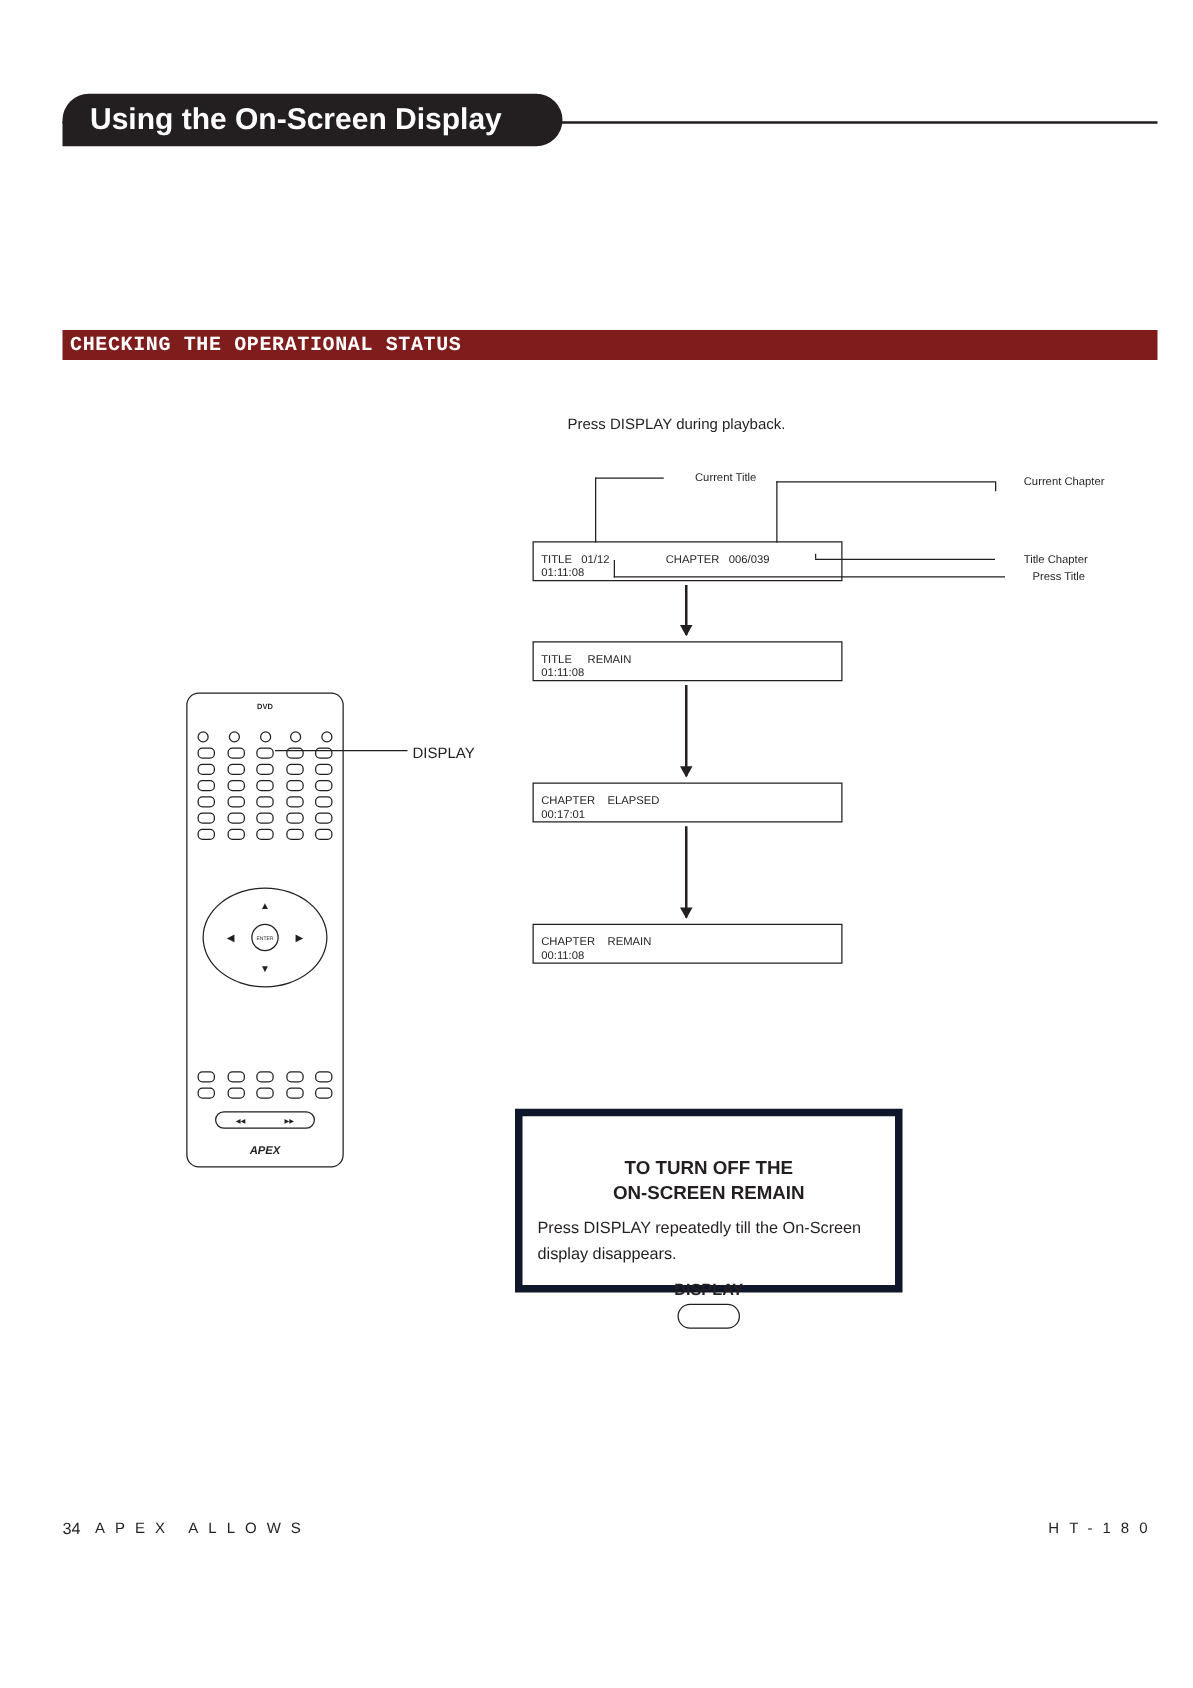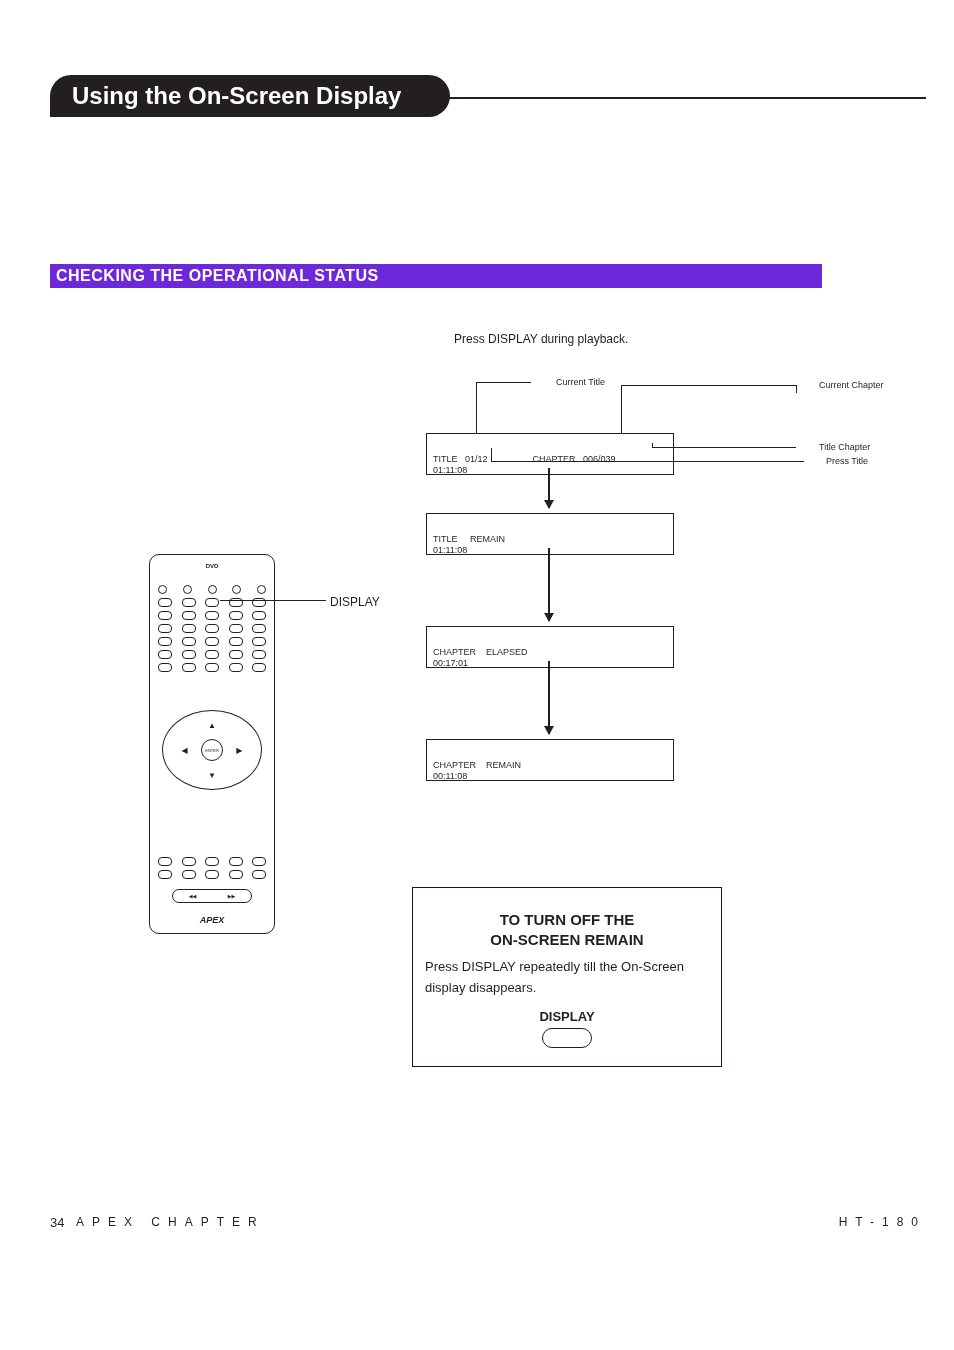--- a/index.html
+++ b/index.html
@@ -35,27 +35,28 @@
     left: 34px; top: 186px;
     width: 876px;
     font-size: 19px;
     letter-spacing: 0.5px;
     line-height: 1.4;
     text-align: justify;
   }
   .section-bar {
     position: absolute;
     left: 34px; top: 264px;
-    width: 772px;
-    background: #6d28d9;
+    width: 876px;
+    background: #7f1d1d;
     color: #fff;
     font-size: 16px;
     font-weight: bold;
     padding: 3px 6px;
     letter-spacing: 0.5px;
+    font-family: Liberation Mono, monospace;
   }
   .press-line {
     position: absolute;
     left: 438px; top: 332px;
     font-size: 12px;
   }
   .remote {
     position: absolute;
     left: 133px; top: 554px;
     width: 126px; height: 380px;
@@ -102,21 +103,21 @@
   .callout-label {
     position: absolute; left: 314px; top: 595px;
     font-size: 12px;
   }
   .osd-box {
     position: absolute;
     left: 410px;
     width: 248px; height: 32px;
     border: 1.5px solid #231f20;
     font-size: 9px;
-    padding: 20px 6px;
+    padding: 8px 6px;
     line-height: 1.2;
   }
   .osd1 { top: 433px; }
   .osd2 { top: 513px; }
   .osd3 { top: 626px; }
   .osd4 { top: 739px; }
   .arrow-down {
     position: absolute; left: 532px;
     width: 2px; background: #231f20;
   }
@@ -127,23 +128,23 @@
     border-left: 5px solid transparent;
     border-right: 5px solid transparent;
     border-top: 9px solid #231f20;
   }
   .label-small {
     position: absolute; font-size: 9px; margin-left: 20px;
   }
   .turnoff-box {
     position: absolute;
     left: 396px; top: 887px;
-    width: 310px; height: 180px;
-    border: 1px solid #0f172a;
-    padding: 22px 12px;
+    width: 310px; height: 147px;
+    border: 6px solid #0f172a;
+    padding: 32px 12px;
     font-size: 13px;
   }
   .turnoff-box .ttl {
     text-align: center; font-weight: bold; font-size: 15px; line-height: 1.3;
     margin-bottom: 8px;
   }
   .turnoff-box .body { line-height: 1.6; }
   .turnoff-box .disp-lbl {
     text-align: center; font-weight: bold; margin-top: 10px; font-size: 13px;
   }
@@ -307,16 +308,16 @@
     <div class="ttl">
       <div>TO TURN OFF THE</div>
       <div>ON-SCREEN REMAIN</div>
     </div>
     <div class="body">Press DISPLAY repeatedly till the On-Screen display disappears.</div>
     <div class="disp-lbl">DISPLAY</div>
     <div class="oval"></div>
   </div>
 
   <div class="footer-pagenum">34</div>
-  <div class="footer-brand">APEX CHAPTER</div>
+  <div class="footer-brand">APEX ALLOWS</div>
   <div class="footer-right">HT-180</div>
 
 </div>
 
 </body></html>

